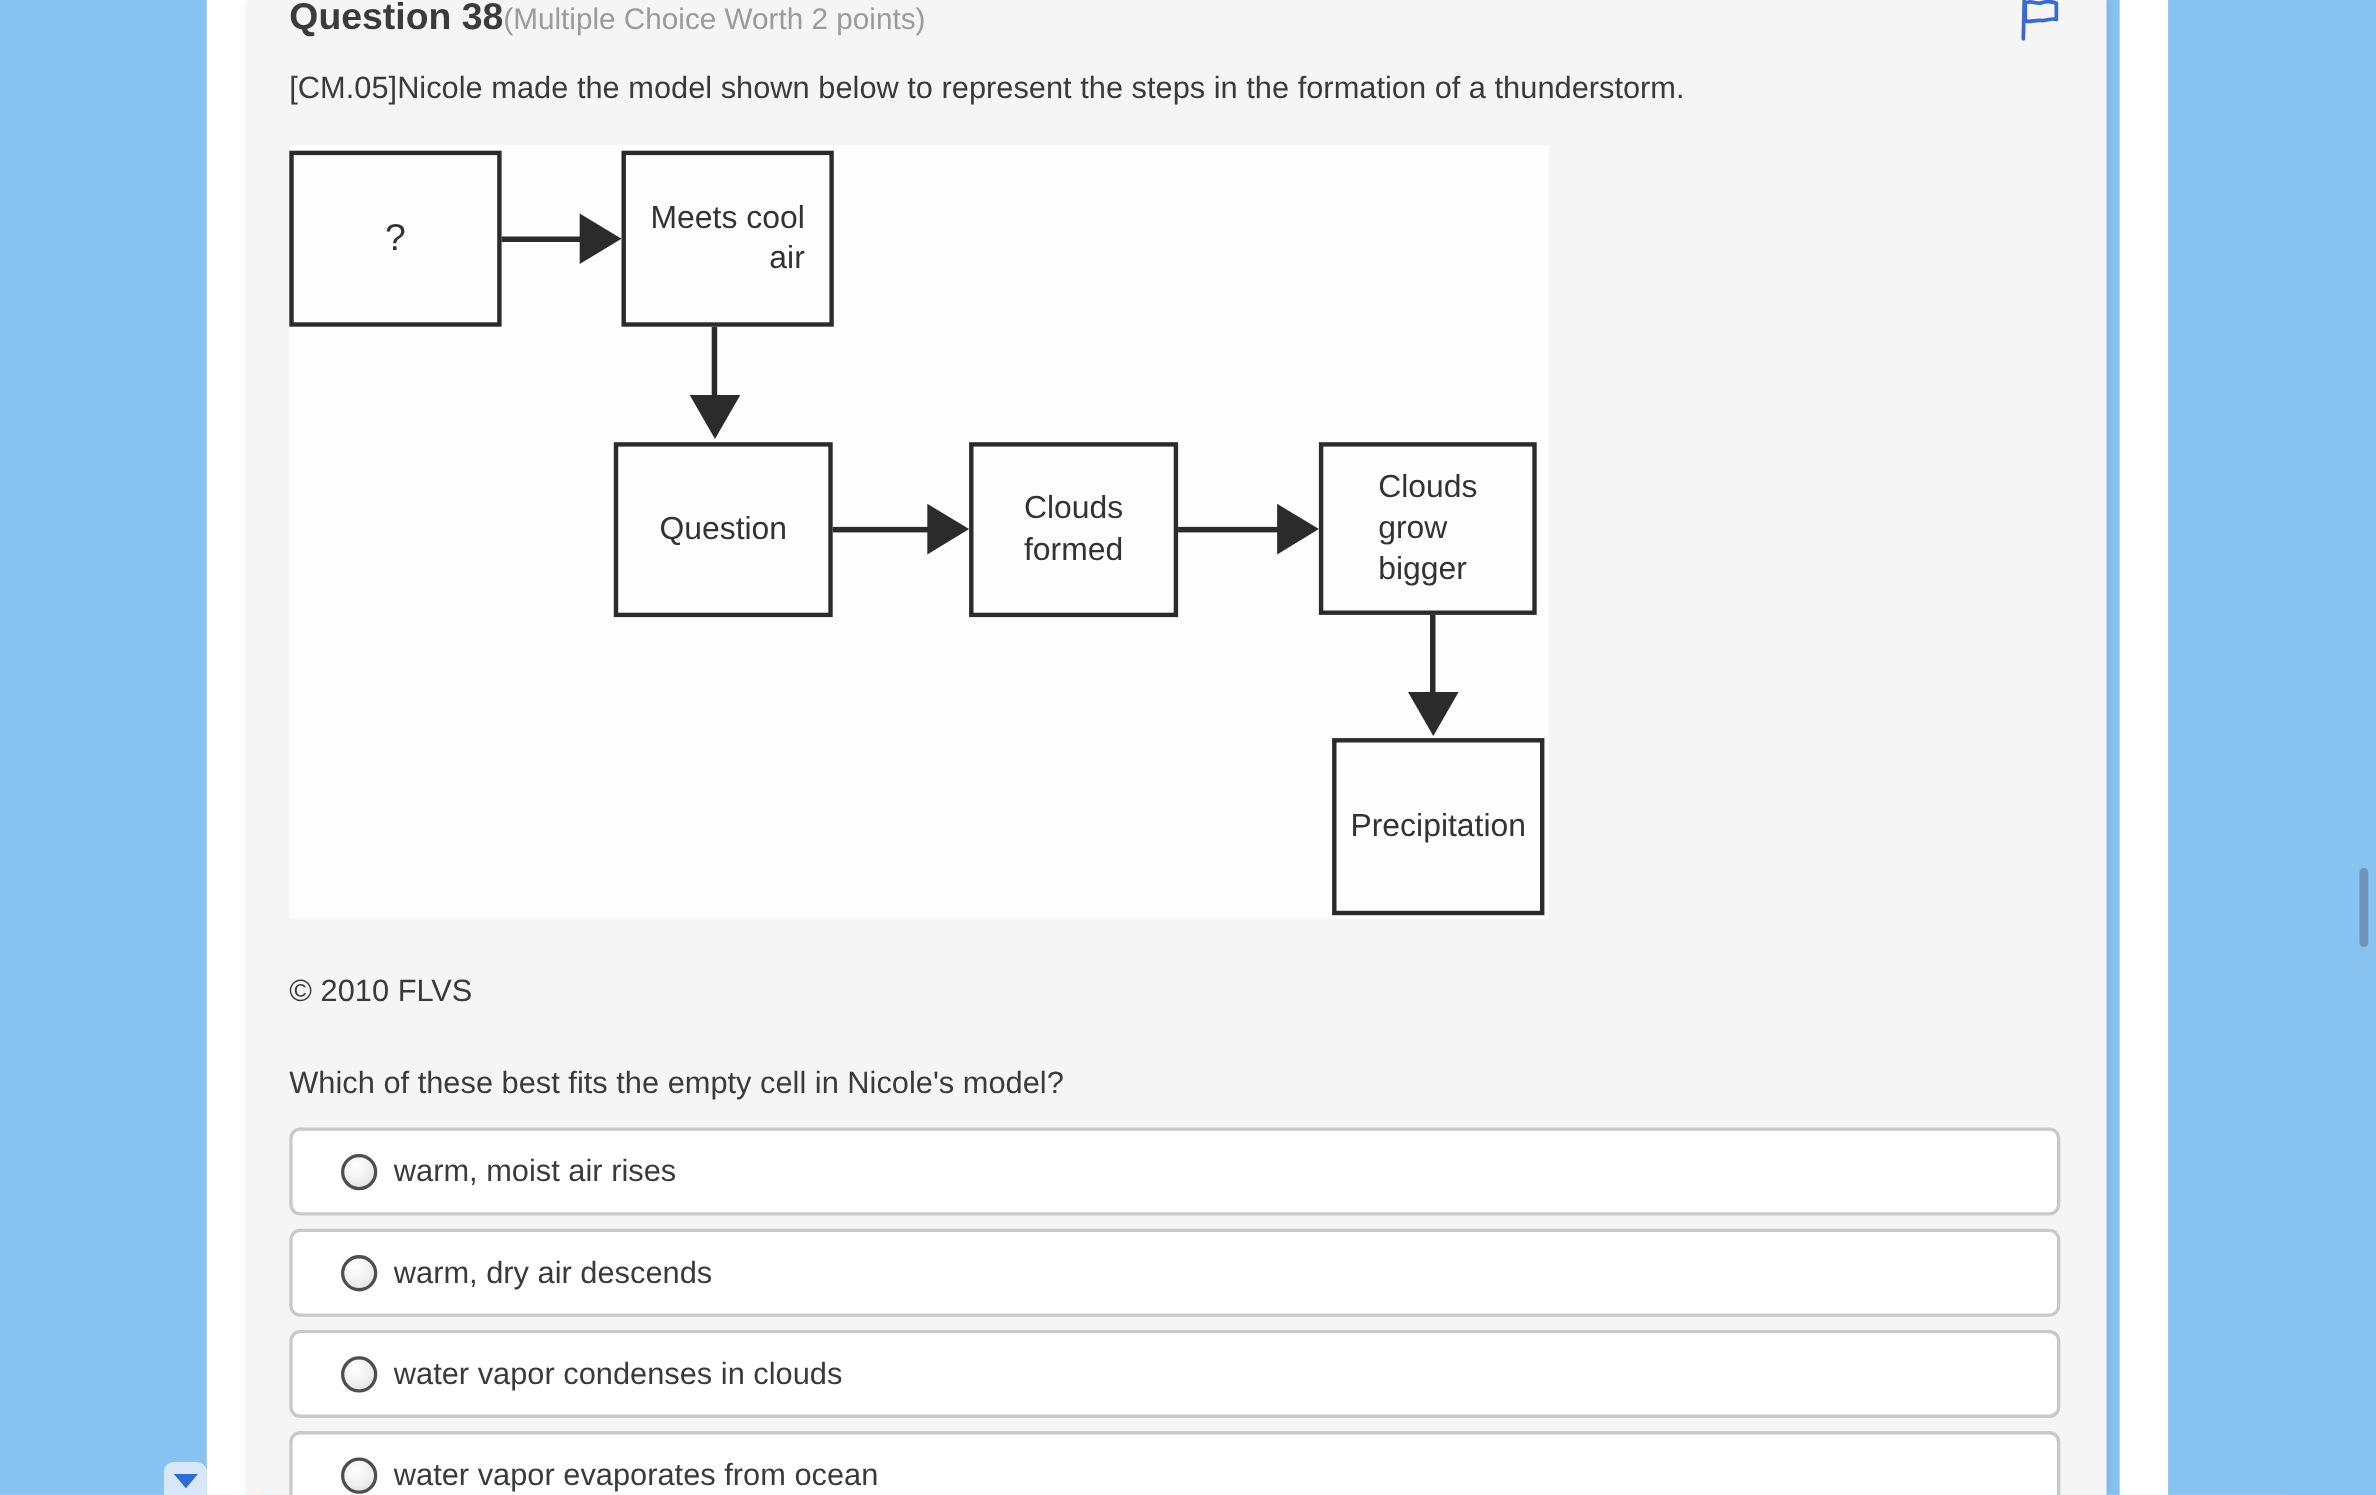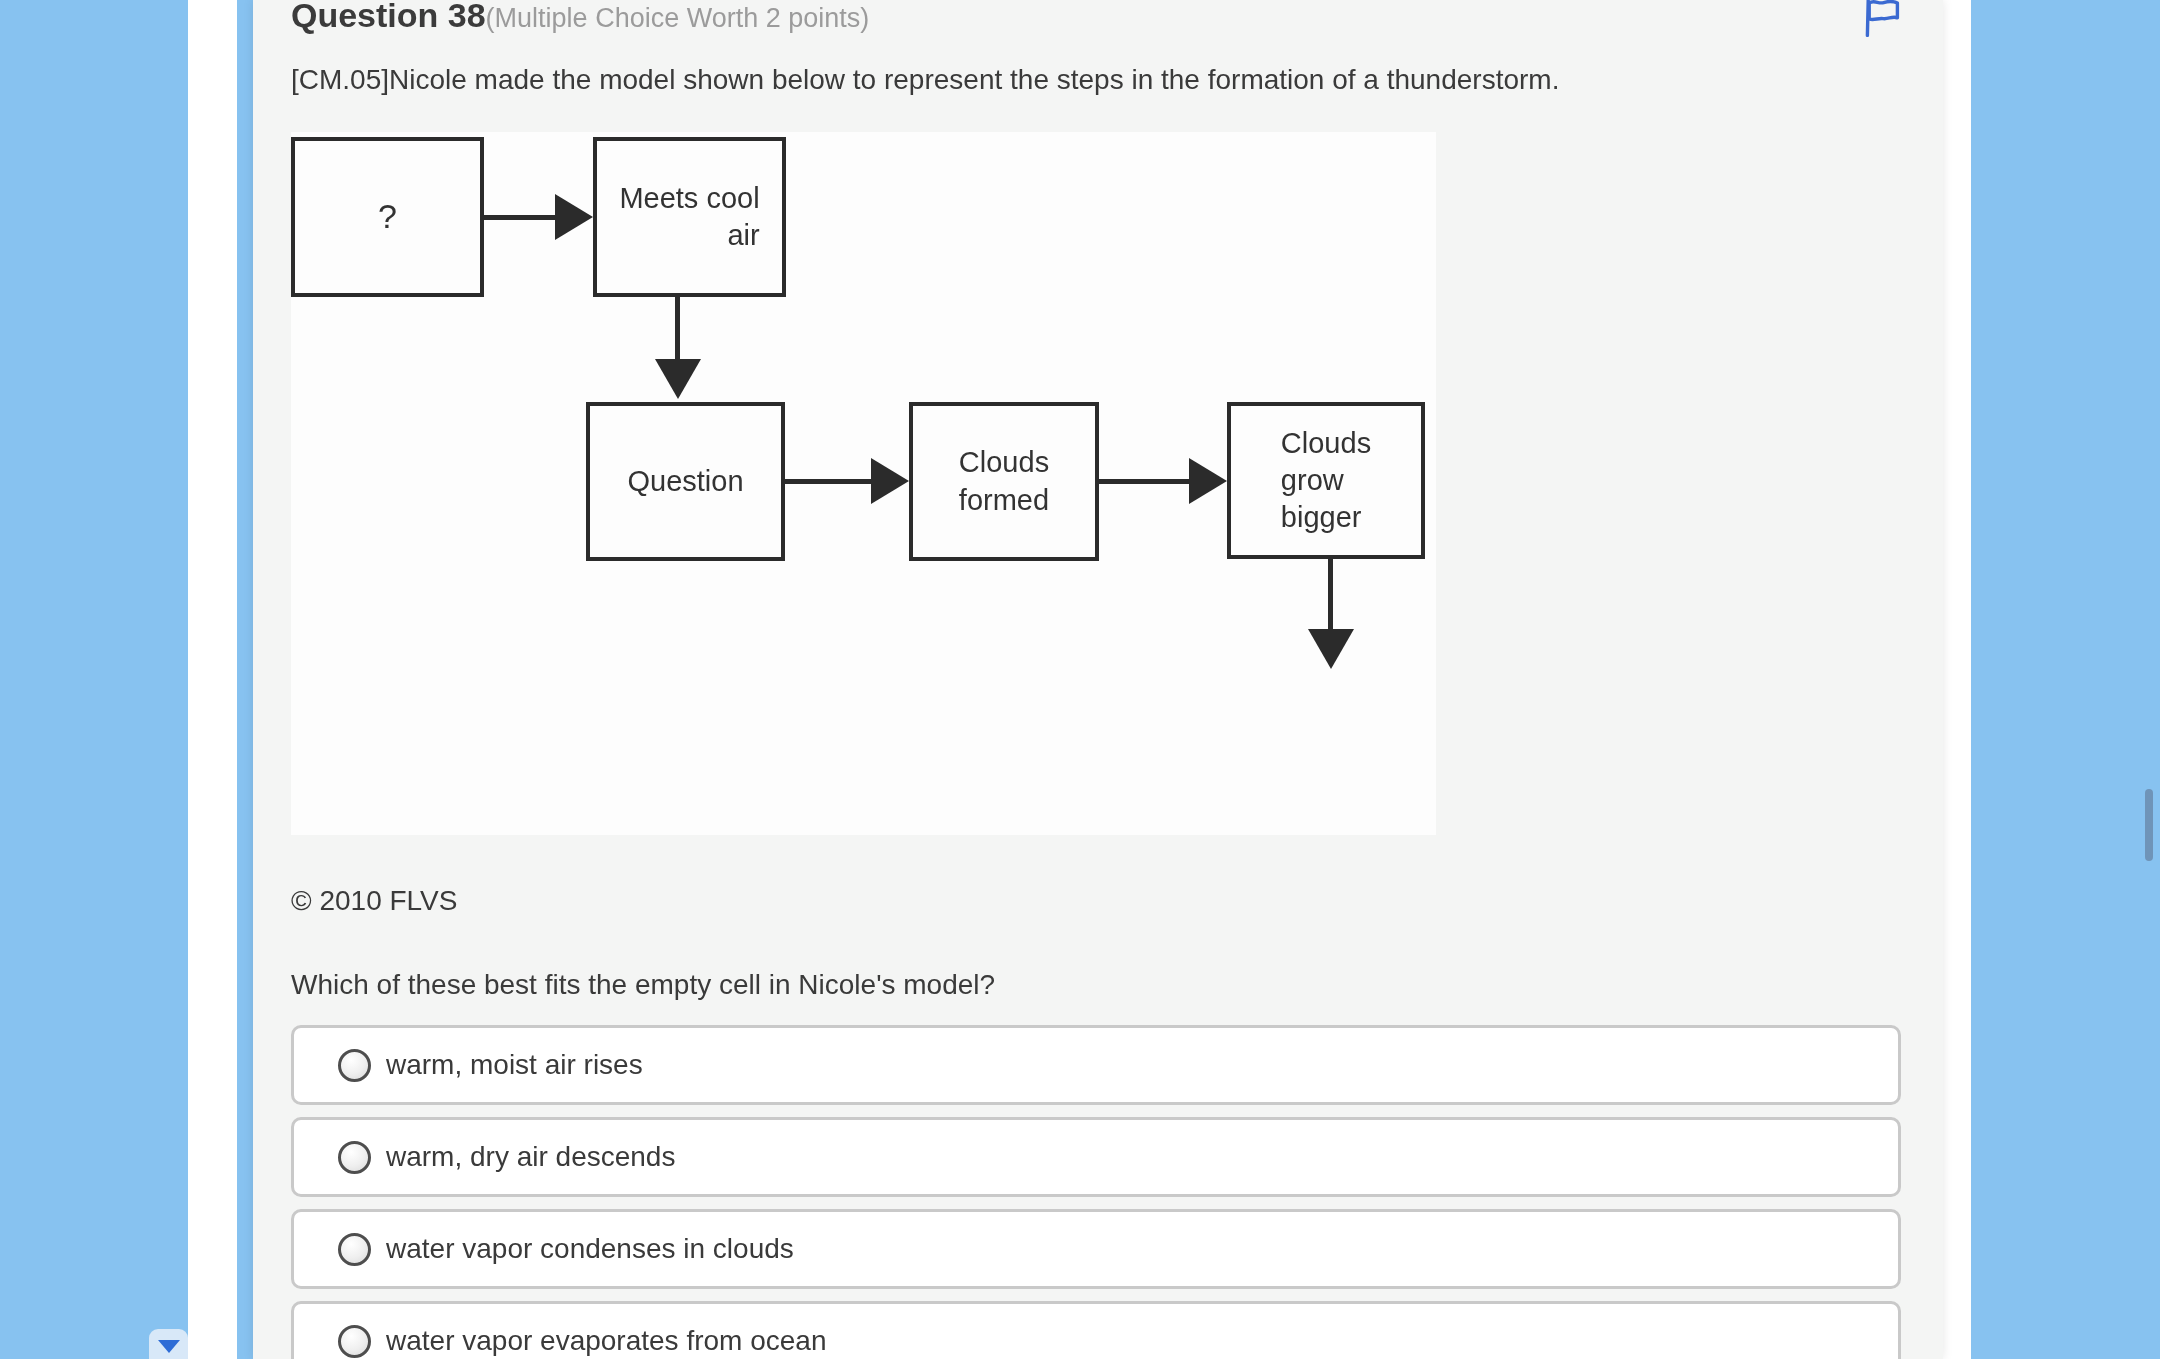--- a/index.html
+++ b/index.html
@@ -5,21 +5,21 @@
   html,body{margin:0;padding:0;}
   body{
     width:2160px;height:1359px;overflow:hidden;position:relative;
     background:#87C2F0;
     font-family:"Liberation Sans","DejaVu Sans",sans-serif;
   }
   .strip{position:absolute;top:0;height:1359px;background:#ffffff;}
   .strip-left{left:188px;width:49px;}
   .strip-right{left:1927px;width:44px;}
   .content{
-    position:absolute;left:253px;top:0;width:1690px;height:1359px;
+    position:absolute;left:225px;top:0;width:1690px;height:1359px;
     background:#F4F5F4;box-sizing:border-box;
     box-shadow:0 0 10px rgba(0,0,0,0.10);
     padding:0 34px 0 38px;
   }
   
   .q-header{display:flex;justify-content:space-between;align-items:flex-start;margin-top:-5px;}
   .q-titleline{line-height:40px;white-space:nowrap;}
   .q-title{font-size:34px;font-weight:bold;color:#3b3b3b;}
   .q-meta{font-size:27px;color:#9b9b9b;}
   .flag-btn{margin-top:2px;width:50px;height:40px;background:none;border:none;padding:0;cursor:pointer;}
@@ -109,20 +109,21 @@
   <div class="diagram">
     <div class="dbox box-unknown">?</div>
     <div class="dbox box-meets">Meets cool
 air</div>
     <div class="dbox box-condenses">Question</div>
     <div class="dbox box-clouds-formed"><span class="lalign">Clouds
 formed</span></div>
     <div class="dbox box-clouds-grow"><span class="lalign">Clouds
 grow
 bigger</span></div>
+    <div class="dbox box-precip">Precipitation</div>
 
     <div class="hline a1-line"></div>
     <div class="hhead a1-head"></div>
     <div class="vline v1-line"></div>
     <div class="vhead v1-head"></div>
     <div class="hline a2-line"></div>
     <div class="hhead a2-head"></div>
     <div class="hline a3-line"></div>
     <div class="hhead a3-head"></div>
     <div class="vline v2-line"></div>

